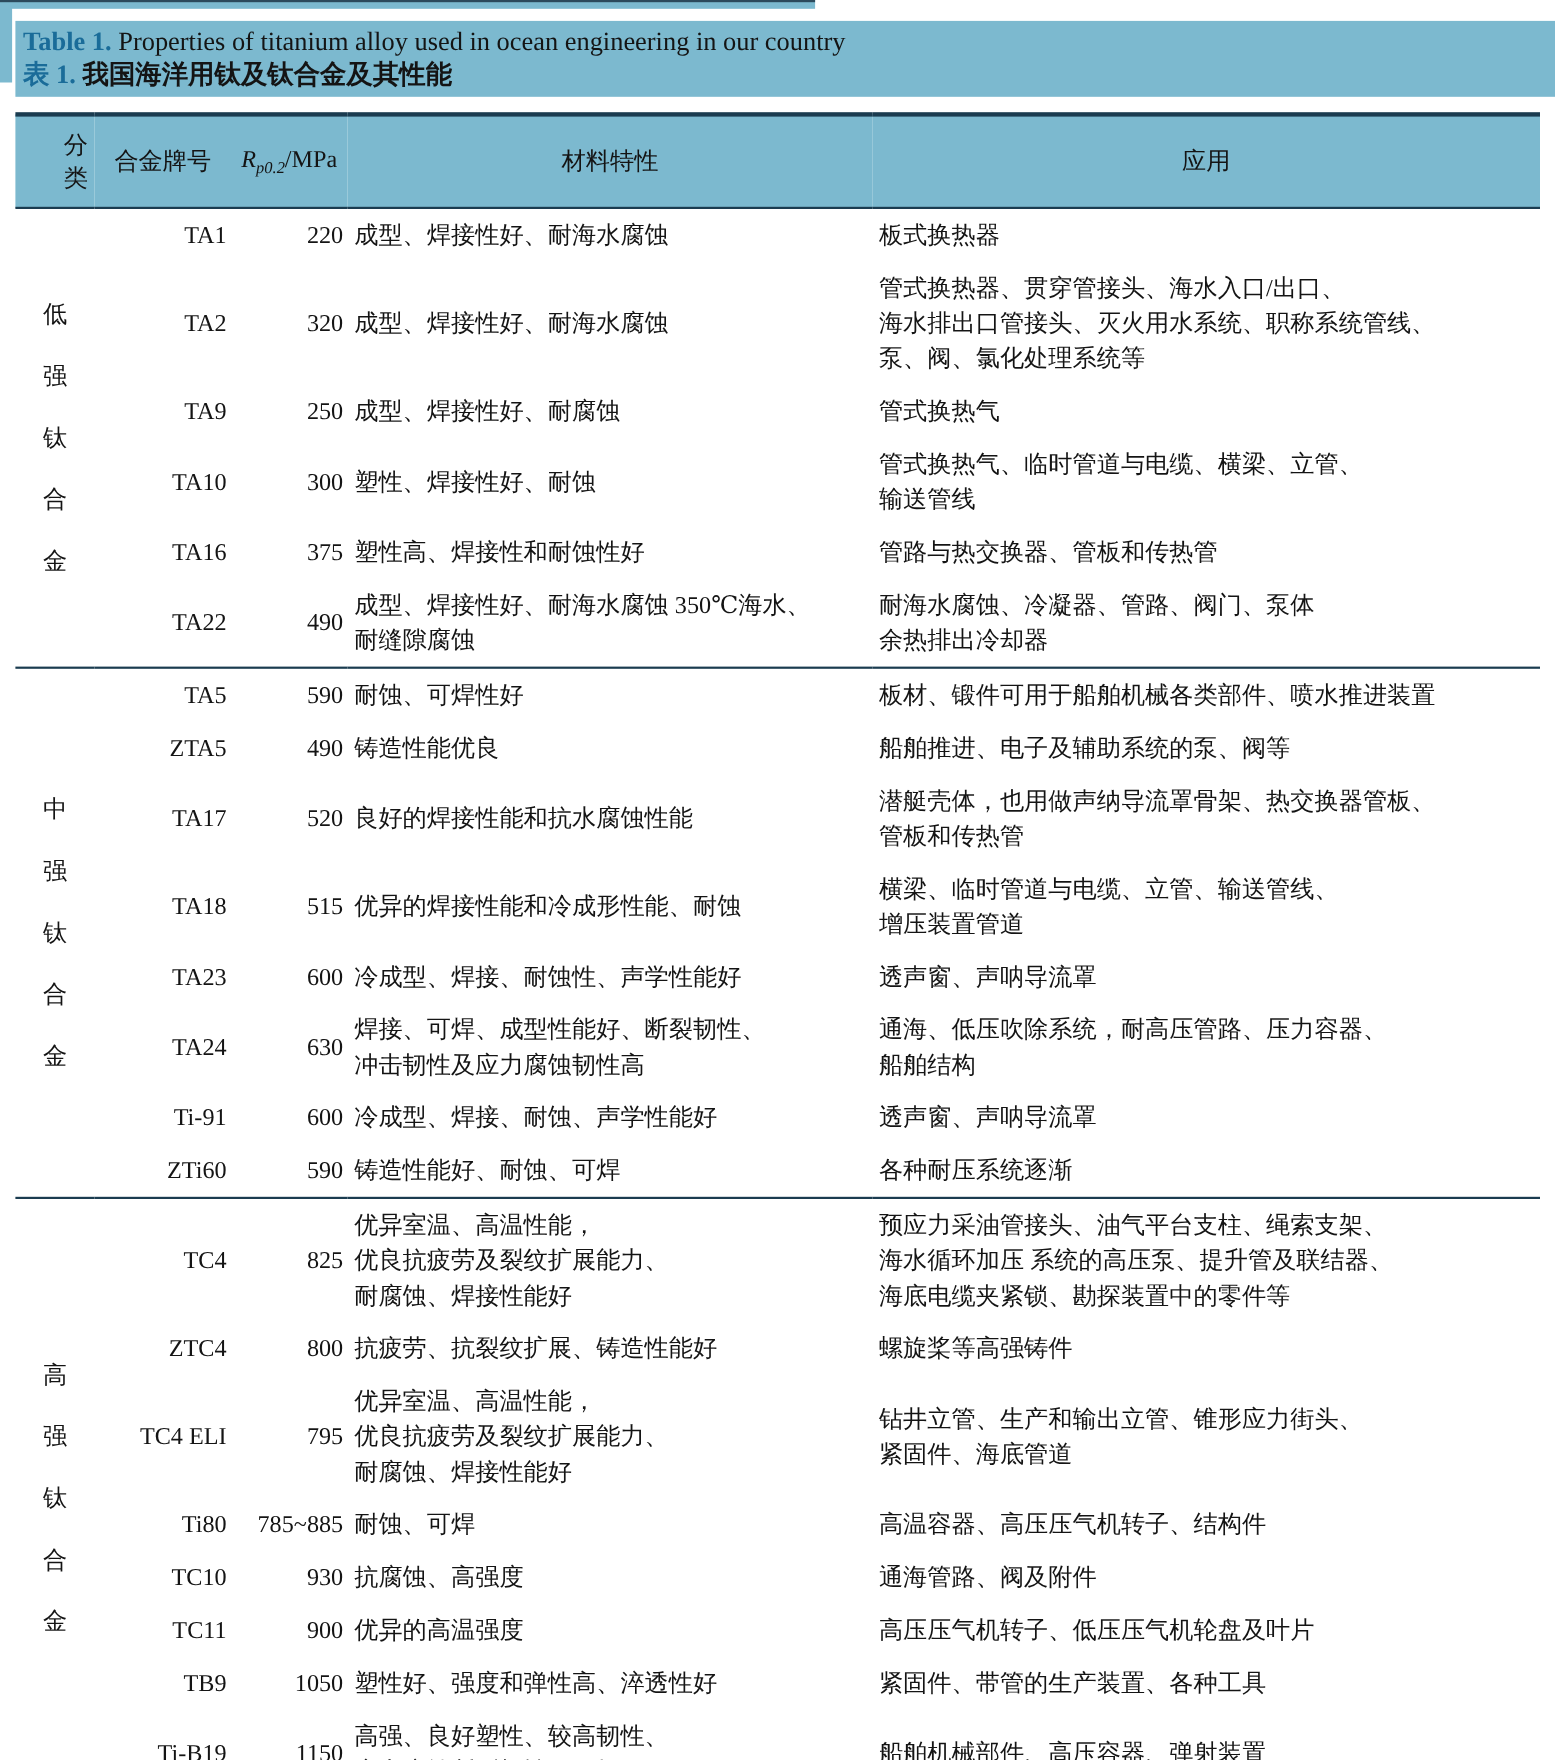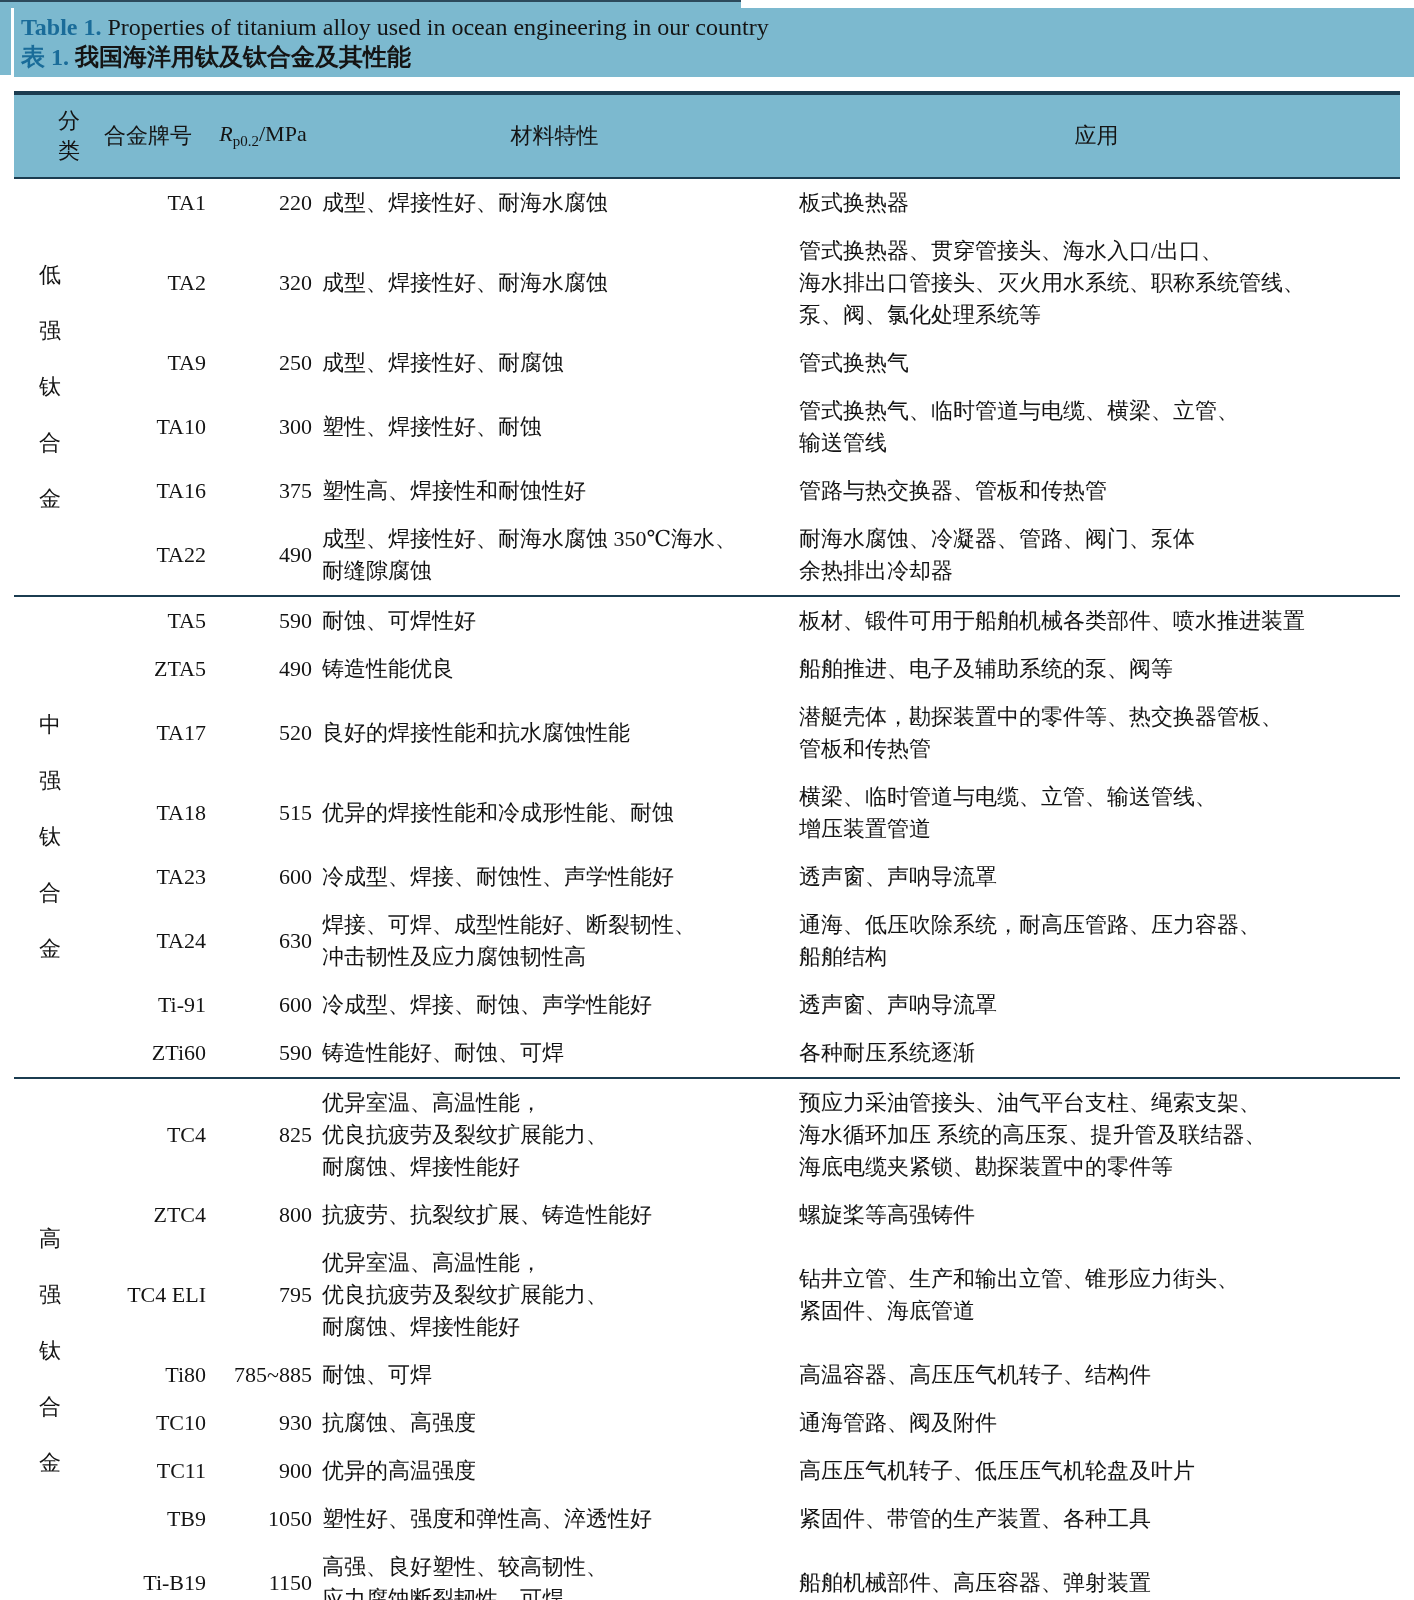--- a/index.html
+++ b/index.html
@@ -24,21 +24,21 @@
     background:var(--band);
     border-top:2px solid #2c4a5c;
     box-sizing:border-box;
   }
   .left-strip{
     position:absolute;top:5px;left:0;
     width:11px;height:70px;
     background:var(--band);
   }
   .title-band{
-    margin:8px 0 0 14px;
+    margin:19px 0 0 14px;
     width:1400px;
     box-sizing:border-box;
     background:var(--band);
     padding:4px 0 5px 7px;
     line-height:30px;
   }
   .t-row{font-size:24px;}
   .t-label{color:var(--title-blue);font-weight:bold;}
   .t-zh{font-weight:bold;}
   table.alloy{
@@ -58,21 +58,21 @@
   thead th{
     background:var(--band);
     border-bottom:2px solid var(--line);
     font-weight:normal;
     padding:11px 2px;
     text-align:center;
     font-size:22px;
   }
   thead th.h-cat{padding-left:40px;}
   thead th i{font-style:italic;}
-  thead th sub{font-size:68%;}
+  thead th sub{font-size:68%;font-style:italic;}
   tbody td{
     vertical-align:middle;
     padding:8px 4px;
     line-height:32px;
     background:#ffffff;
   }
   tbody td.c{text-align:right;}
   tbody td.ml{white-space:pre-line;text-align:left;padding-left:6px;}
   tr.group-start > td{border-top:2px solid var(--line);}
   td.cat-cell{text-align:center;}
@@ -170,21 +170,21 @@
         <tr>
           <td class="c">ZTA5</td>
           <td class="c">490</td>
           <td class="ml">铸造性能优良</td>
           <td class="ml">船舶推进、电子及辅助系统的泵、阀等</td>
         </tr>
         <tr>
           <td class="c">TA17</td>
           <td class="c">520</td>
           <td class="ml">良好的焊接性能和抗水腐蚀性能</td>
-          <td class="ml">潜艇壳体，勘探装置中的零件等、热交换器管板、
+          <td class="ml">潜艇壳体，也用做声纳导流罩骨架、热交换器管板、
 管板和传热管</td>
         </tr>
         <tr>
           <td class="c">TA18</td>
           <td class="c">515</td>
           <td class="ml">优异的焊接性能和冷成形性能、耐蚀</td>
           <td class="ml">横梁、临时管道与电缆、立管、输送管线、
 增压装置管道</td>
         </tr>
         <tr>

